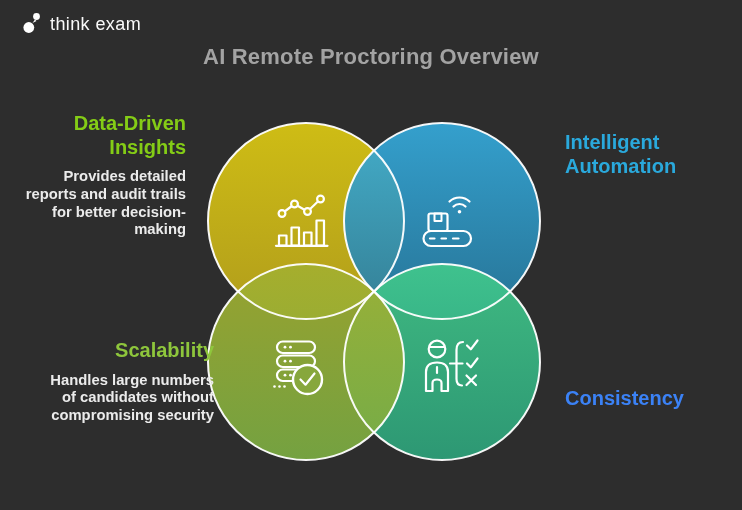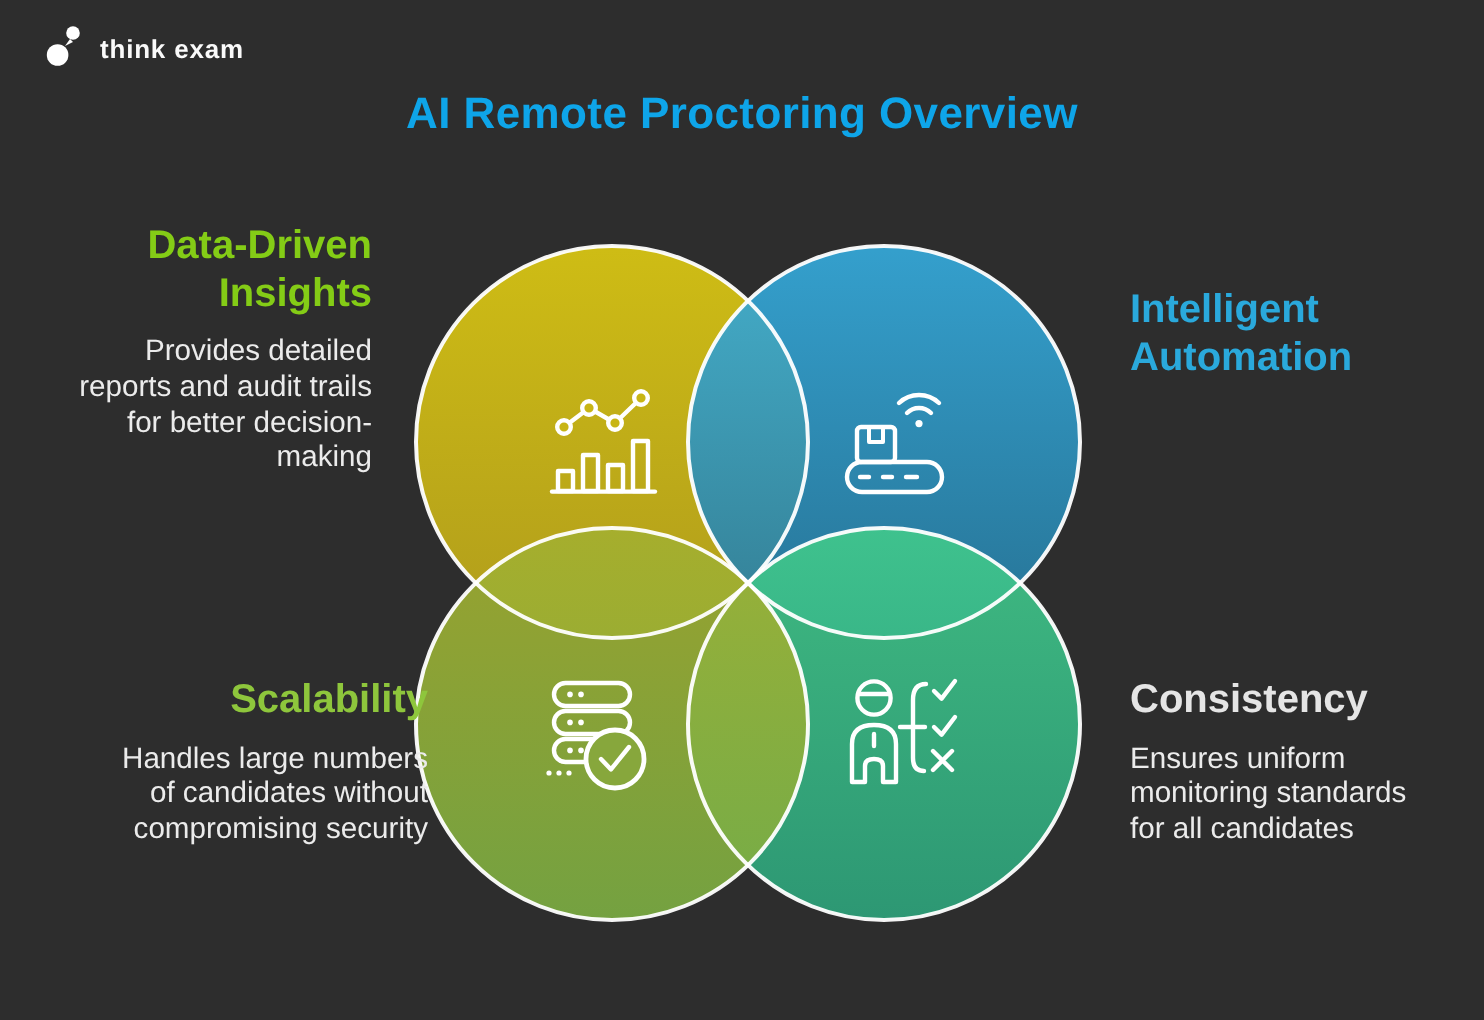--- a/index.html
+++ b/index.html
@@ -1,38 +1,38 @@
 <!DOCTYPE html>
 <html><head>
 <meta charset="utf-8">
 <style>
   html,body{margin:0;padding:0;background:#1f1f1f;}
   .canvas{
     position:relative;width:742px;height:510px;overflow:hidden;
     background:#2d2d2d;font-family:"Liberation Sans",sans-serif;
   }
   .logo{position:absolute;left:22px;top:11px;display:flex;align-items:center;gap:7px;}
-  .logo-text{color:#fafafa;font-size:13px;font-weight:700;letter-spacing:.4px;}
+  .logo-text{color:#fafafa;font-size:18px;font-weight:400;letter-spacing:.4px;}
   .title{
     position:absolute;left:0;right:0;top:44px;margin:0;text-align:center;
-    color:#0ea5e9;font-size:22px;font-weight:700;letter-spacing:.2px;
+    color:#a3a3a3;font-size:22px;font-weight:700;letter-spacing:.2px;
   }
   .venn{position:absolute;left:0;top:0;}
   .tb{position:absolute;}
   .tb .h{font-size:20px;font-weight:700;line-height:1.18;white-space:pre-line;}
-  .tb .b{margin-top:9px;font-size:14.8px;font-weight:400;line-height:1.2;
+  .tb .b{margin-top:9px;font-size:14.8px;font-weight:700;line-height:1.2;
          color:#ebebeb;white-space:pre-line;}
   .tb-tl{left:0;top:112px;width:186px;text-align:right;}
-  .tb-tr{left:565px;top:144px;width:176px;text-align:left;}
+  .tb-tr{left:565px;top:131px;width:176px;text-align:left;}
   .tb-bl{left:0;top:339px;width:186px;text-align:right;padding-left:28px;}
   .tb-br{left:565px;top:339px;width:176px;text-align:left;}
   .h-yellow{color:#84cc16;}
   .h-blue{color:#2aa9dc;}
   .h-green{color:#8ec63c;}
-  .h-teal{color:#e5e5e5;}
+  .h-teal{color:#3b82f6;margin-top:48px;}
 </style>
 </head>
 <body>
 
 <div class="canvas">
 
   <div class="logo">
     <svg width="21" height="26" viewBox="0 0 21 26">
       <circle cx="14.5" cy="5.5" r="3.4" fill="#ffffff"></circle>
       <circle cx="6.8" cy="16.5" r="5.4" fill="#ffffff"></circle>
@@ -150,18 +150,15 @@
 
   <div class="tb tb-bl">
     <div class="h h-green">Scalability</div>
     <div class="b">Handles large numbers
 of candidates without
 compromising security</div>
   </div>
 
   <div class="tb tb-br">
     <div class="h h-teal">Consistency</div>
-    <div class="b">Ensures uniform
-monitoring standards
-for all candidates</div>
   </div>
 
 </div>
 
 </body></html>

